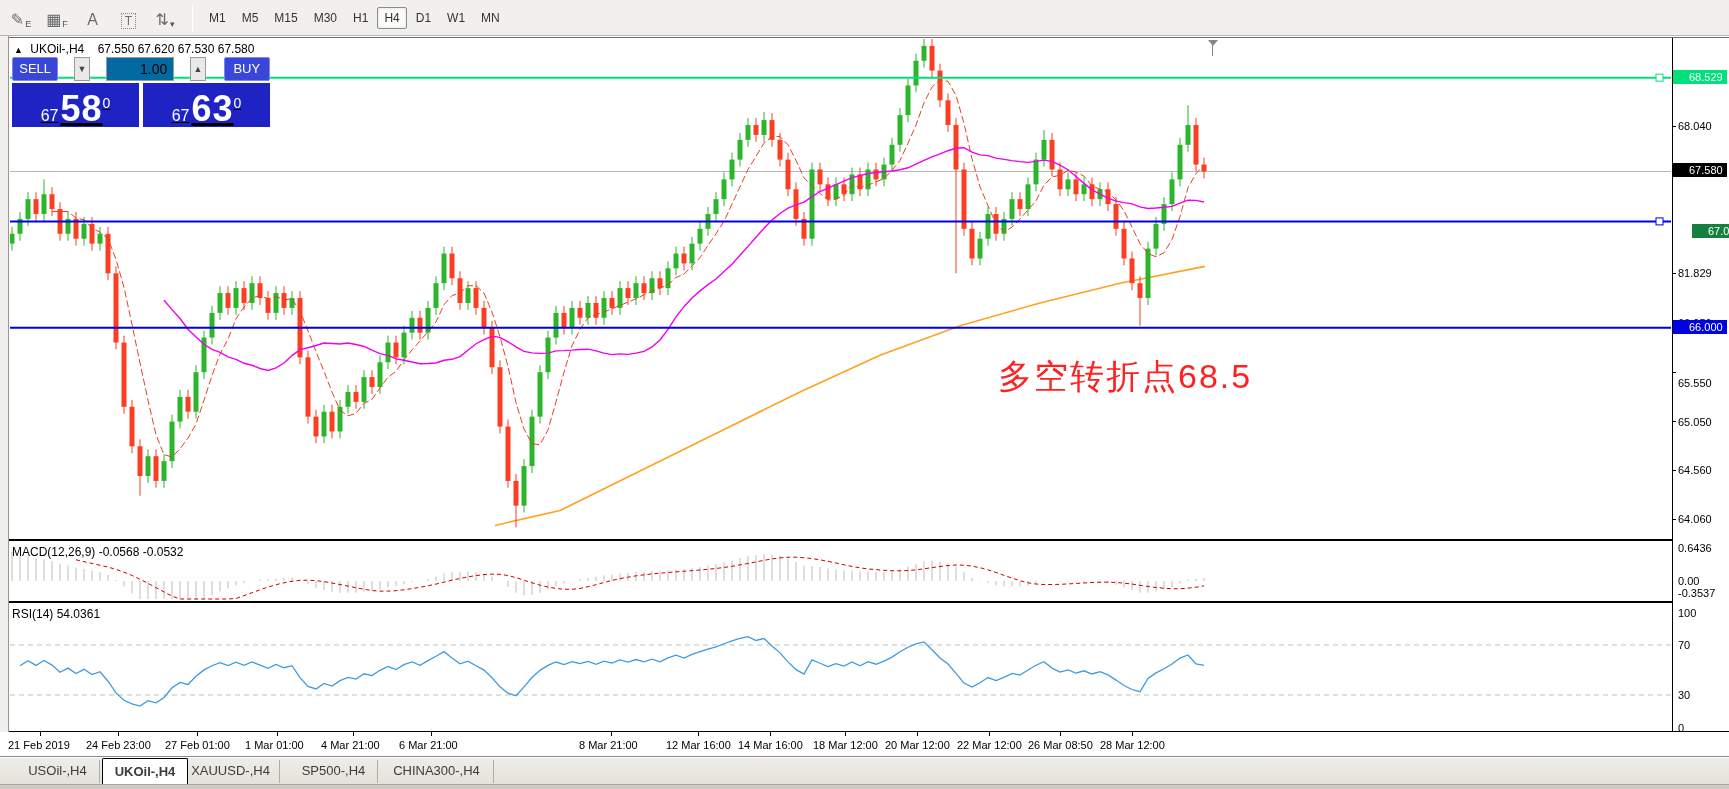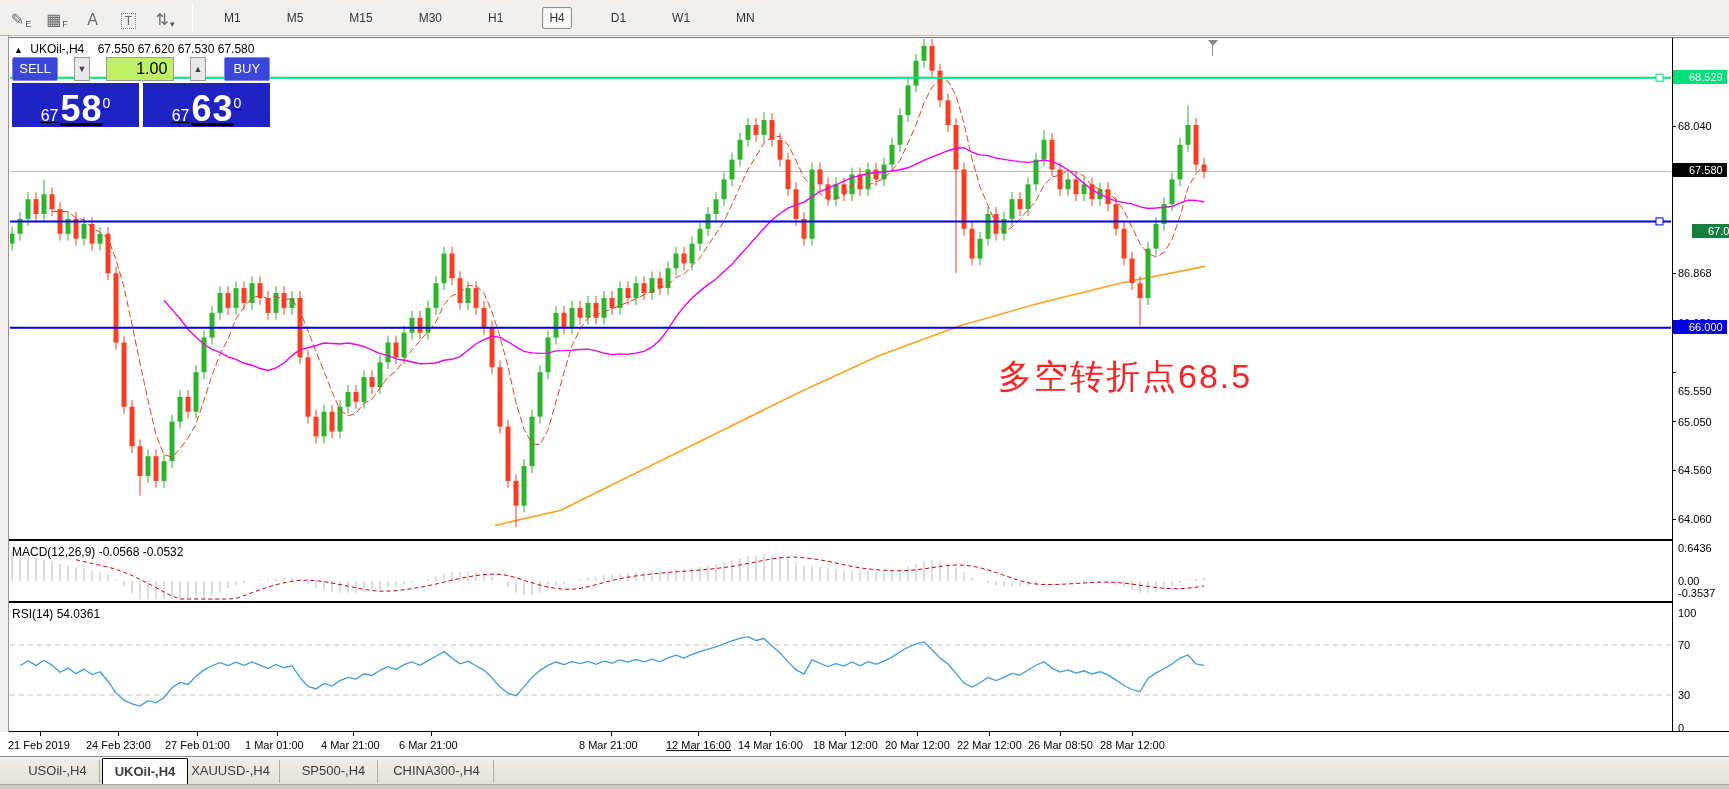--- a/index.html
+++ b/index.html
@@ -6,42 +6,42 @@
   body { font-family:"Liberation Sans", sans-serif; background:#fff; }
   .screen { position:relative; width:1729px; height:789px; background:#fff; overflow:hidden; font-family:"Liberation Sans",sans-serif; }
 
   
   .toolbar { position:absolute; left:0; top:0; width:1729px; height:36px; background:#f1f0ee; border-bottom:1px solid #b9b6b0; display:flex; align-items:center; }
   .tool-icon { width:30px; height:26px; margin-left:6px; display:flex; align-items:flex-end; justify-content:center; color:#5a5a5a; font-size:15px; cursor:default; position:relative; padding-bottom:2px; }
   .tool-icon .glyph { font-size:16px; color:#6b6b6b; }
   .tool-icon .sub { font-size:9px; color:#555; margin-left:1px; }
   .tool-icon.boxed .glyph { border:1px dotted #888; padding:0 3px; font-size:12px; }
   .tb-sep { width:1px; height:28px; background:#c8c5bf; margin:0 8px 0 12px; border-right:1px solid #fff; }
-  .tf-btn { min-width:28px; padding:3px 6px; margin:0 16px; text-align:center; font-size:12px; color:#333; border:1px solid transparent; border-radius:2px; }
+  .tf-btn { min-width:28px; padding:3px 6px; margin:0 1px; text-align:center; font-size:12px; color:#333; border:1px solid transparent; border-radius:2px; }
   .tf-btn.active { background:#fbfbfa; border:1px solid #8f8d88; box-shadow:inset 0 0 2px #ccc; }
 
   
   .left-strip { position:absolute; left:0; top:36px; width:9px; height:721px; background:#f1f0ee; border-right:1px solid #9a978f; }
 
   .chart-border-top { position:absolute; left:9px; top:37px; width:1720px; height:1px; background:#6f6f6f; }
   .axis-vline { position:absolute; left:1672px; top:38px; width:1px; height:693px; background:#000; }
   .sep1 { position:absolute; left:9px; top:539px; width:1663px; height:2px; border-top:1px solid #000; border-bottom:1px solid #000; background:#fff; }
   .sep2 { position:absolute; left:9px; top:601px; width:1663px; height:2px; border-top:1px solid #000; border-bottom:1px solid #000; background:#fff; }
   .sep3 { position:absolute; left:9px; top:731px; width:1720px; height:1px; background:#000; }
 
   svg.panel { position:absolute; background:transparent; }
 
   
   .quote-line { position:absolute; left:14px; top:42px; font-size:12px; color:#000; }
   .quote-line .tri { font-size:9px; margin-right:4px; }
   .trade-widget { position:absolute; left:12px; top:57px; width:258px; }
   .tw-row1 { display:flex; height:24px;gap:16px; }
   .btn-sell,.btn-buy { width:62px; background:#3a46d8; border:1px solid #7b86f0; color:#fff; font-size:13px; text-align:center; line-height:22px; border-radius:2px; }
   .spin-btn { width:20px; background:#e9e9e9; border:1px solid #9a9a9a; color:#444; font-size:9px; text-align:center; line-height:22px; }
-  .vol-field { width:90px; background:#bef264; border:1px solid #9a9a9a; font-size:16px; text-align:right; padding-right:6px; line-height:22px; color:#000; }
+  .vol-field { width:90px; background:#0369a1; border:1px solid #9a9a9a; font-size:14px; text-align:right; padding-right:6px; line-height:22px; color:#000; }
   .tw-row2 { display:flex; margin-top:2px; height:44px;text-decoration:underline; }
   .px-cell { width:127px; background:#2023c4; color:#fff; display:flex; align-items:flex-end; justify-content:center; padding-bottom:3px; }
   .px-cell + .px-cell { margin-left:4px; }
   .px-small { font-size:16px; line-height:16px; margin-right:2px; }
   .px-big { font-size:36px; line-height:30px; font-weight:bold; letter-spacing:1px; }
   .px-sup { font-size:14px; line-height:14px; margin-bottom:14px; }
 
   
   .price-axis { position:absolute; left:1673px; top:38px; width:56px; height:693px; background:#fff; }
   .pa-tick { position:absolute; left:5px; font-size:11px; color:#000; }
@@ -624,25 +624,25 @@
 
   <div class="annotation">多空转折点68.5</div>
 
   <div class="panel-label" style="left:12px;top:545px;">MACD(12,26,9) -0.0568 -0.0532</div>
   <div class="panel-label" style="left:12px;top:607px;">RSI(14) 54.0361</div>
 
   <div class="price-axis" id="price-axis">
       <div class="pa-mark" style="top: 87.5015px;"></div>
       <div class="pa-tick" style="top: 82.0015px;">68.040</div>
       <div class="pa-mark" style="top: 234.807px;"></div>
-      <div class="pa-tick" style="top: 229.307px;">86.868</div>
+      <div class="pa-tick" style="top: 229.307px;">81.829</div>
       <div class="pa-mark" style="top: 284.239px;"></div>
       <div class="pa-tick" style="top: 278.739px;">66.050</div>
       <div class="pa-mark" style="top: 333.67px;"></div>
-      <div class="pa-tick" style="top: 347px; text-align: center;">65.550</div>
+      <div class="pa-tick" style="top: 339px; text-align: center;">65.550</div>
       <div class="pa-mark" style="top: 383.102px;"></div>
       <div class="pa-tick" style="top: 377.602px;">65.050</div>
       <div class="pa-mark" style="top: 431.545px;"></div>
       <div class="pa-tick" style="top: 426.045px;">64.560</div>
       <div class="pa-mark" style="top: 480.976px;"></div>
       <div class="pa-tick" style="top: 475.476px;">64.060</div>
       <div class="pa-badge" style="top: 31.6575px; background: rgb(0, 225, 123); color: rgb(255, 255, 255);">68.529</div>
       <div class="pa-badge" style="top: 186px; background: #15803d; color: rgb(255, 255, 255); margin-left: 19px;">67.075</div>
       <div class="pa-badge" style="top: 281.682px; background: rgb(0, 0, 224); color: rgb(255, 255, 255);">66.000</div>
       <div class="pa-badge" style="top: 125.478px; background: rgb(0, 0, 0); color: rgb(255, 255, 255);">67.580</div>
@@ -664,21 +664,21 @@
       <div class="da-label" style="left: 165px;">27 Feb 01:00</div>
       <div class="da-tick" style="left: 277px;"></div>
       <div class="da-label" style="left: 245px;">1 Mar 01:00</div>
       <div class="da-tick" style="left: 353px;"></div>
       <div class="da-label" style="left: 321px;">4 Mar 21:00</div>
       <div class="da-tick" style="left: 431px;"></div>
       <div class="da-label" style="left: 399px;">6 Mar 21:00</div>
       <div class="da-tick" style="left: 611px;"></div>
       <div class="da-label" style="left: 579px;">8 Mar 21:00</div>
       <div class="da-tick" style="left: 698px;"></div>
-      <div class="da-label" style="left: 666px; text-decoration: underline;">12 Mar 16:00</div>
+      <div class="da-label" style="left: 666px;">12 Mar 16:00</div>
       <div class="da-tick" style="left: 770px;"></div>
       <div class="da-label" style="left: 738px;">14 Mar 16:00</div>
       <div class="da-tick" style="left: 845px;"></div>
       <div class="da-label" style="left: 813px;">18 Mar 12:00</div>
       <div class="da-tick" style="left: 917px;"></div>
       <div class="da-label" style="left: 885px;">20 Mar 12:00</div>
       <div class="da-tick" style="left: 989px;"></div>
       <div class="da-label" style="left: 957px;">22 Mar 12:00</div>
       <div class="da-tick" style="left: 1060px;"></div>
       <div class="da-label" style="left: 1028px;">26 Mar 08:50</div>

